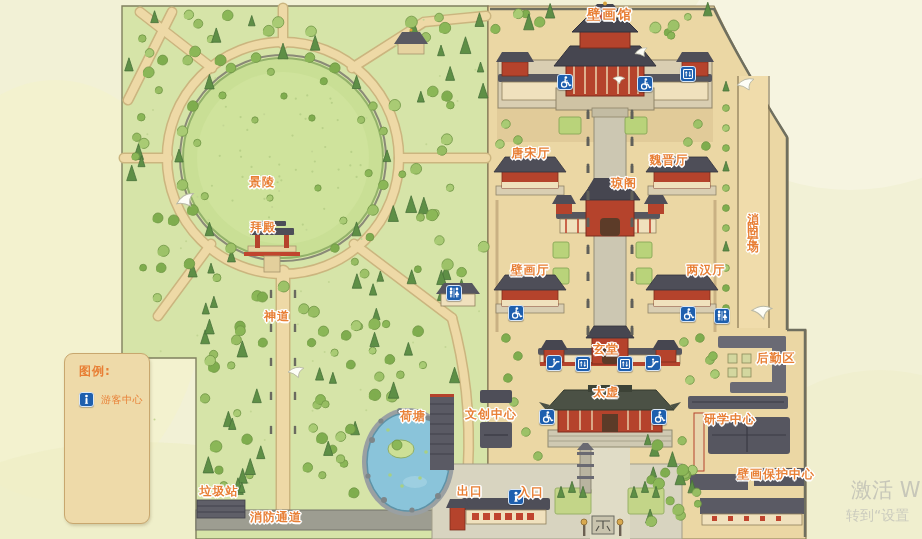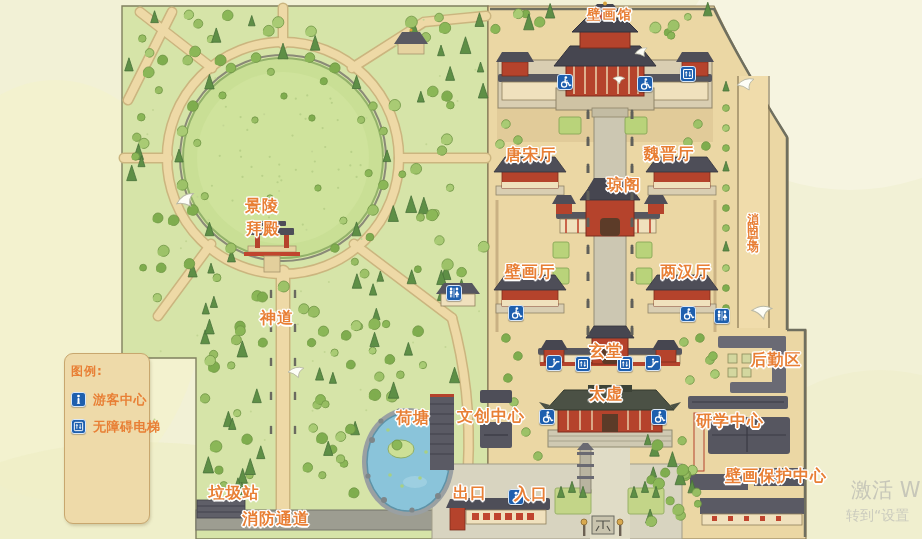--- a/index.html
+++ b/index.html
@@ -1,35 +1,35 @@
 <!DOCTYPE html>
 <html><head>
 <meta charset="utf-8">
 <style>
   html,body{margin:0;padding:0;background:#e9e9d6;}
   .stage{position:relative;width:922px;height:539px;overflow:hidden;
          font-family:"DejaVu Sans",sans-serif;background:#4c1d95;}
   svg.art{position:absolute;left:0;top:0;z-index:0;}
   .mlabel{position:absolute;z-index:3;transform:translateX(-50%);
-    font-size:16px;font-weight:bold;color:#e87f35;letter-spacing:1px;white-space:nowrap;
+    font-size:12px;font-weight:bold;color:#e87f35;letter-spacing:1px;white-space:nowrap;
     text-shadow:-1px -1px 0 #fff,1px -1px 0 #fff,-1px 1px 0 #fff,1px 1px 0 #fff,
                 -1.5px 0 0 #fff,1.5px 0 0 #fff,0 -1.5px 0 #fff,0 1.5px 0 #fff;}
   .mlabel.big{font-size:13.5px;letter-spacing:2px;}
   .mlabel.vert{transform:none;writing-mode:vertical-rl;letter-spacing:7px;font-size:11.5px;}
   .micon{position:absolute;z-index:2;width:16px;height:16px;box-sizing:border-box;
     background:#1e5fae;border:1px solid #d9e7f8;border-radius:3px;
     box-shadow:0 1px 1px rgba(40,40,40,.35);}
   .micon svg{display:block;width:100%;height:100%;}
   .legend{position:absolute;left:64px;top:353px;width:86px;height:171px;z-index:4;
     background:#eedaa9;border:1px solid #c8a76e;border-radius:9px;
-    padding:9px 0 0 6px;box-sizing:border-box;box-shadow:1px 2px 3px rgba(120,100,60,.25);}
+    padding:9px 0 0 14px;box-sizing:border-box;box-shadow:1px 2px 3px rgba(120,100,60,.25);}
   .legend-title{font-size:12px;font-weight:bold;color:#e87f35;margin-bottom:6px;letter-spacing:1px;}
   .legend-item{display:flex;align-items:center;gap:7px;height:27px;}
   .legend-item .micon{position:static;width:15px;height:15px;flex:0 0 15px;box-shadow:0 1px 1px rgba(40,40,40,.3);}
-  .ll{font-size:13px;font-weight:bold;color:#e87f35;white-space:nowrap;letter-spacing:0.5px;}
+  .ll{font-size:10px;font-weight:normal;color:#e87f35;white-space:nowrap;letter-spacing:0.5px;}
   .wm1{position:absolute;left:851px;top:476px;z-index:5;font-size:21px;color:#c7c7b9;white-space:nowrap;}
   .wm2{position:absolute;left:846px;top:507px;z-index:5;font-size:14px;color:#cbcbbe;white-space:nowrap;}
 </style>
 </head>
 <body>
 
 <div class="stage">
 
 <svg class="art" id="art" viewBox="0 0 922 539" width="922" height="539">
   <defs>
@@ -1056,56 +1056,48 @@
       </svg>
     </div>
 <div class="micon" style="left:508px;top:489px">
       <svg viewBox="0 0 16 16">
         <use href="#sym-info"></use>
       </svg>
     </div>
 
 <div class="mlabel big" style="left:610px;top:6px">壁画馆</div>
 <div class="mlabel" style="left:531px;top:145px">唐宋厅</div>
-<div class="mlabel" style="left:669px;top:144px">魏晋厅</div>
+<div class="mlabel" style="left:669px;top:152px">魏晋厅</div>
 <div class="mlabel" style="left:624px;top:175px">琼阁</div>
 <div class="mlabel" style="left:530px;top:262px">壁画厅</div>
-<div class="mlabel" style="left:686px;top:262px">两汉厅</div>
+<div class="mlabel" style="left:706px;top:262px">两汉厅</div>
 <div class="mlabel" style="left:606px;top:341px">玄堂</div>
 <div class="mlabel" style="left:606px;top:384px">太虚</div>
-<div class="mlabel" style="left:262px;top:196px">景陵</div>
+<div class="mlabel" style="left:262px;top:174px">景陵</div>
 <div class="mlabel" style="left:263px;top:219px">拜殿</div>
 <div class="mlabel" style="left:277px;top:308px">神道</div>
 <div class="mlabel" style="left:413px;top:408px">荷塘</div>
 <div class="mlabel" style="left:491px;top:406px">文创中心</div>
 <div class="mlabel" style="left:730px;top:411px">研学中心</div>
 <div class="mlabel" style="left:776px;top:466px">壁画保护中心</div>
 <div class="mlabel" style="left:776px;top:350px">后勤区</div>
-<div class="mlabel" style="left:234px;top:483px">垃圾站</div>
+<div class="mlabel" style="left:219px;top:483px">垃圾站</div>
 <div class="mlabel" style="left:276px;top:509px">消防通道</div>
 <div class="mlabel" style="left:470px;top:483px">出口</div>
 <div class="mlabel" style="left:531px;top:484px">入口</div>
 <div class="mlabel vert" style="left:745px;top:204px">消防回车场</div>
 
 <div class="legend">
   <div class="legend-title">图例:</div>
   <div class="legend-item">
     <span class="micon">
           <svg viewBox="0 0 16 16">
             <use href="#sym-info"></use>
           </svg>
         </span>
     <span class="ll">游客中心</span>
   </div>
-  <div class="legend-item">
-    <span class="micon">
-          <svg viewBox="0 0 16 16">
-            <use href="#sym-elev"></use>
-          </svg>
-        </span>
-    <span class="ll">无障碍电梯</span>
-  </div>
 </div>
 
 <div class="wm1">激活 Wi</div>
 <div class="wm2">转到“设置</div>
 
 </div>
 
 </body></html>

